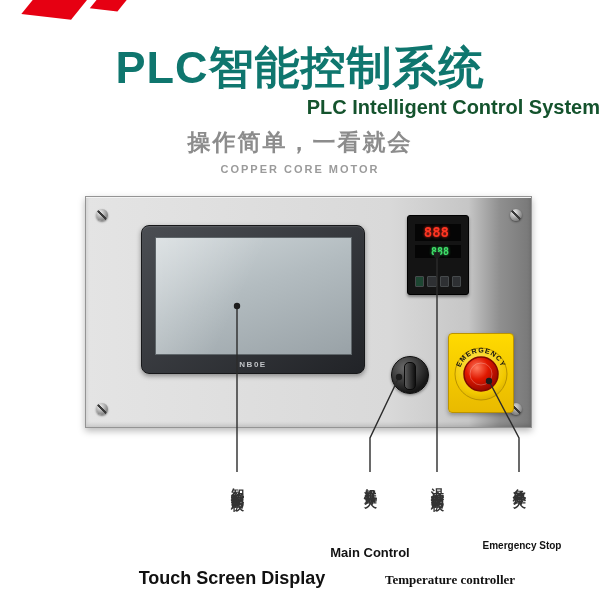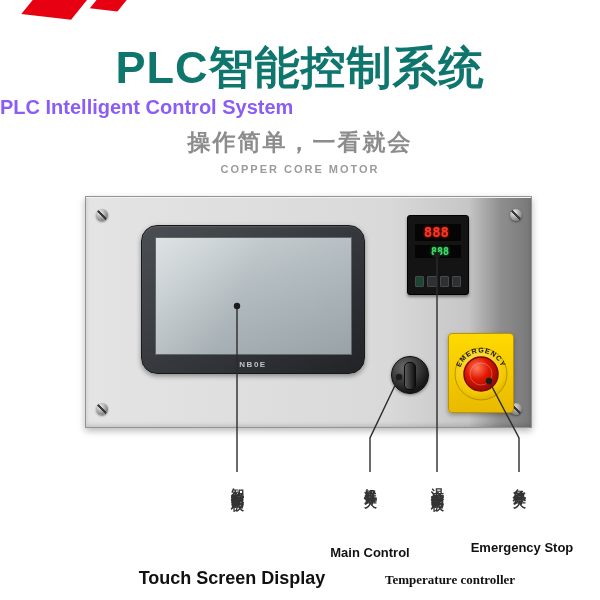--- a/index.html
+++ b/index.html
@@ -4,39 +4,39 @@
 <style>
   html,body{margin:0;padding:0;}
   body{width:600px;height:600px;background:#ffffff;font-family:"Liberation Sans","DejaVu Sans",sans-serif;overflow:hidden;}
   .page{position:relative;width:600px;height:600px;background:#ffffff;overflow:hidden;}
 
   
   .ribbon{position:absolute;background:#e60012;}
   .ribbon-large{left:30px;top:-10px;width:54px;height:27px;transform:skewX(-35deg) rotate(6deg);}
   .ribbon-small{left:97px;top:-11px;width:30px;height:21px;transform:skewX(-35deg) rotate(6deg);}
   .title{position:absolute;left:0;right:0;top:38px;margin:0;text-align:center;font-size:45px;font-weight:900;color:#0f766e;letter-spacing:1px;}
-  .subtitle{position:absolute;left:0;right:0;top:96px;text-align:left;font-size:20px;font-weight:bold;color:#8b5cf6;}
+  .subtitle{position:absolute;left:0;right:0;top:96px;text-align:right;font-size:20px;font-weight:bold;color:#14532d;}
   .tagline{position:absolute;left:0;right:0;top:127px;text-align:center;font-size:23px;font-weight:600;color:#8c8c8c;letter-spacing:2px;}
   .motor{position:absolute;left:0;right:0;top:163px;text-align:center;font-size:11px;font-weight:bold;color:#9b9b9b;letter-spacing:2px;}
 
   
   .panel{position:absolute;left:85px;top:196px;width:445px;height:230px;
     background:linear-gradient(90deg,#e4e4e4 0%,#d9d9d9 68%,#c6c6c6 86%,#8f8f8f 93%,#787878 100%);
     border:1px solid #949494;
     box-shadow:0 3px 7px rgba(0,0,0,.28), inset 0 1px 0 #f3f3f3, inset 0 -2px 4px rgba(0,0,0,.14);}
   .screw{position:absolute;width:12px;height:12px;border-radius:50%;
     background:
       linear-gradient(45deg, rgba(0,0,0,0) 44%, #3a3a3a 44%, #3a3a3a 56%, rgba(0,0,0,0) 56%),
       radial-gradient(circle at 35% 30%, #f0f0f0, #9a9a9a 55%, #5e5e5e);
     box-shadow:0 1px 2px rgba(0,0,0,.45);}
   .screw.tl{left:10px;top:12px;} .screw.bl{left:10px;top:206px;}
   .screw.tr{left:424px;top:12px;} .screw.br{left:424px;top:206px;}
 
   
-  .screen-bezel{position:absolute;left:55px;top:28px;width:222px;height:147px;border-radius:16px;
+  .screen-bezel{position:absolute;left:55px;top:28px;width:222px;height:147px;border-radius:8px;
     background:linear-gradient(145deg,#4b4e53,#212327);border:1px solid #17181a;
     box-shadow:0 2px 5px rgba(0,0,0,.4), inset 0 1px 1px rgba(255,255,255,.12);}
   .screen{position:absolute;left:13px;top:11px;width:195px;height:116px;
     background:linear-gradient(160deg,#ced5d8 0%,#b3bcc0 45%,#99a2a7 100%);border:1px solid #5f666a;}
   .screen::after{content:"";position:absolute;inset:0;
     background:linear-gradient(115deg,rgba(255,255,255,.32),rgba(255,255,255,0) 45%);}
   .screen-brand{position:absolute;left:0;right:0;bottom:4px;text-align:center;font-size:8px;
     color:#c0c3c6;letter-spacing:1.5px;font-weight:bold;}
 
   
@@ -67,21 +67,21 @@
 
   
   .v-label{position:absolute;writing-mode:vertical-rl;text-orientation:upright;
     transform:translateX(-50%);font-size:13px;font-weight:600;color:#333;letter-spacing:2px;white-space:nowrap;}
   .vl-1{left:237px;top:478px;} .vl-2{left:370px;top:478px;}
   .vl-3{left:437px;top:478px;} .vl-4{left:519px;top:478px;}
   .e-label{position:absolute;transform:translateX(-50%);font-weight:bold;color:#111;white-space:nowrap;}
   .el-1{left:232px;top:568px;font-size:18px;}
   .el-2{left:370px;top:545px;font-size:13px;}
   .el-3{left:450px;top:572px;font-size:13px;font-family:Liberation Serif, serif;}
-  .el-4{left:514px;top:540px;font-size:13px;padding-left:16px;}
+  .el-4{left:514px;top:540px;font-size:10px;padding-left:16px;}
 </style>
 </head>
 <body>
 
 <div class="page">
 
   <div class="ribbon ribbon-large"></div>
   <div class="ribbon ribbon-small"></div>
   <h1 class="title">PLC智能控制系统</h1>
   <div class="subtitle">PLC Intelligent Control System</div>

